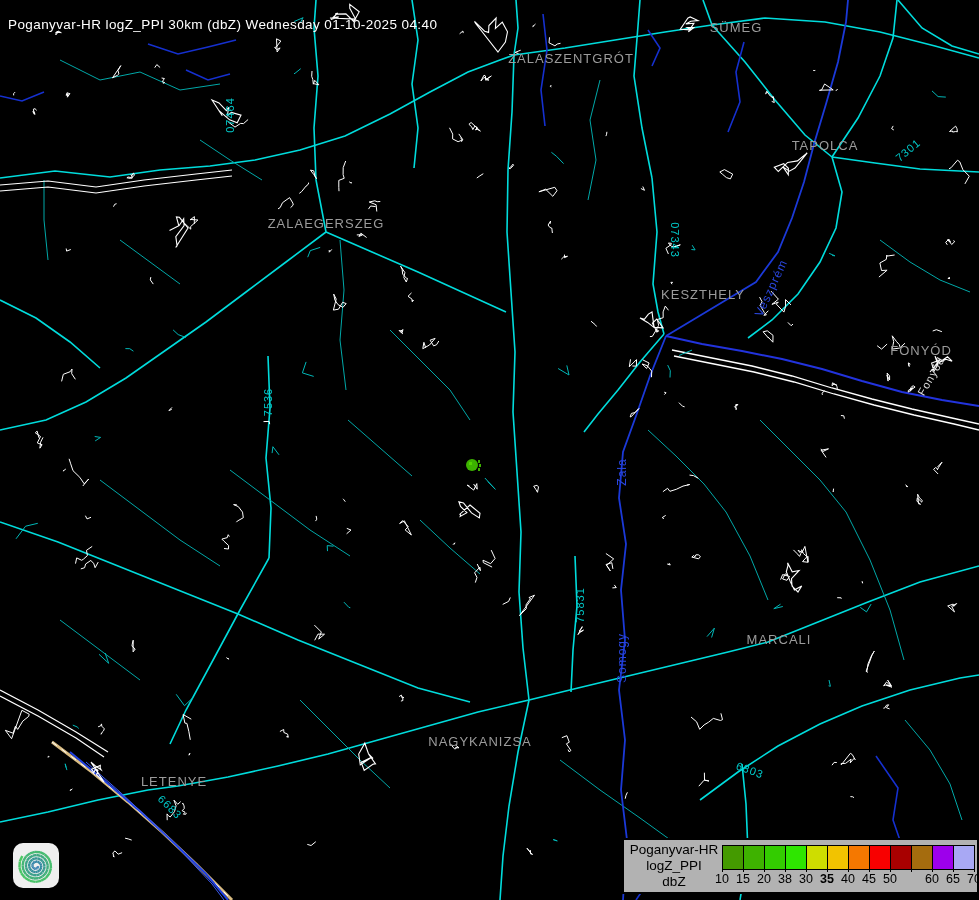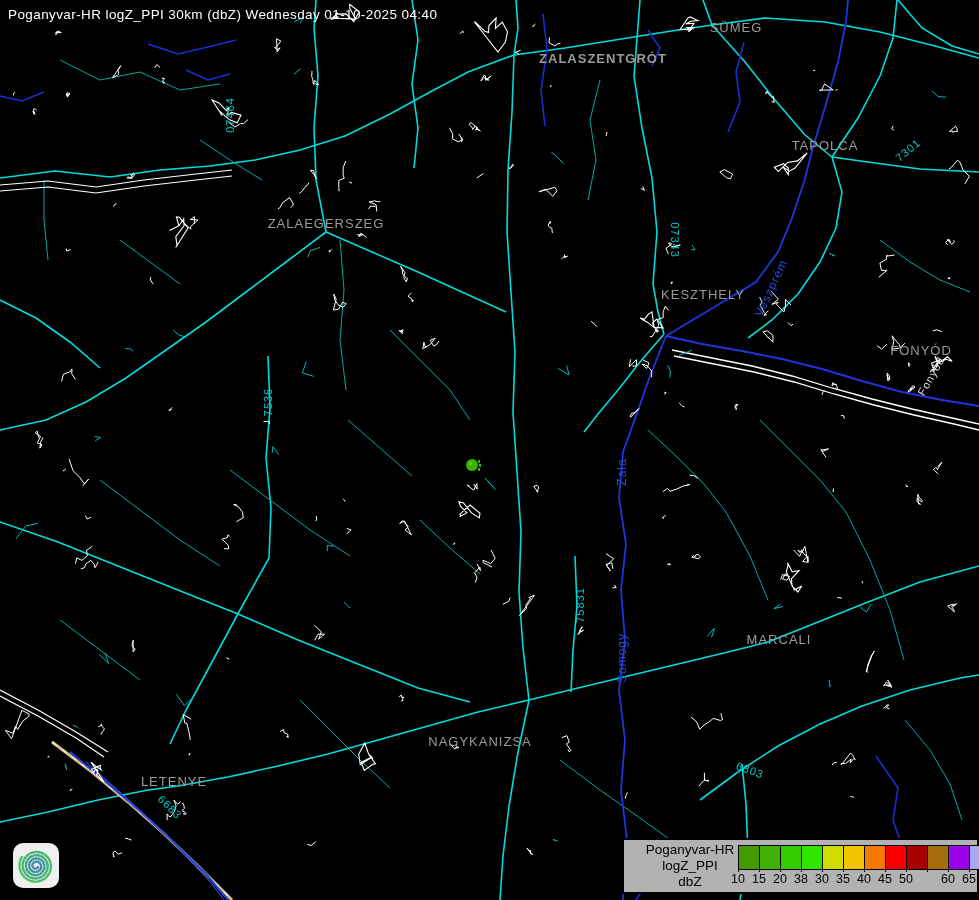--- a/index.html
+++ b/index.html
@@ -1,27 +1,27 @@
 <!DOCTYPE html>
 <html><head>
 <meta charset="utf-8">
 <style>
   html,body{margin:0;padding:0;background:#000;}
   #app{position:relative;width:979px;height:900px;background:#000;overflow:hidden;
        font-family:"Liberation Sans", sans-serif;}
   #map-svg{position:absolute;left:0;top:0;}
-  .title{position:absolute;left:8px;top:7px;color:#fff;font-size:13.5px;letter-spacing:.4px;white-space:nowrap;z-index:5;}
+  .title{position:absolute;left:8px;top:17px;color:#fff;font-size:13.5px;letter-spacing:.4px;white-space:nowrap;z-index:5;}
   .map-label{position:absolute;white-space:nowrap;z-index:4;}
   .city-label{color:#9b9b9b;font-size:13px;letter-spacing:1px;}
   .road-label{color:#00c9c9;font-size:11px;letter-spacing:1px;}
   .county-label{color:#2a47e0;font-size:12px;letter-spacing:1px;}
   .route-label{color:#dcdcdc;font-size:11px;letter-spacing:1px;}
   .legend{position:absolute;left:622px;top:838px;width:357px;height:56px;background:#b2b2b2;
           border:2px solid #000;box-sizing:border-box;display:flex;z-index:6;}
-  .legend-title{width:92px;padding-left:20px;display:flex;flex-direction:column;justify-content:center;
+  .legend-title{width:92px;padding-left:4px;display:flex;flex-direction:column;justify-content:center;
                 align-items:center;color:#000;font-size:13.5px;line-height:16px;}
   .legend-scale{position:relative;flex:1;}
   .legend-cells{position:absolute;left:2px;top:5px;display:flex;}
   .legend-cell{width:20px;height:23px;border:1px solid #000;border-left:none;}
   .legend-cell:first-child{border-left:1px solid #000;}
   .legend-ticks{position:absolute;left:2px;top:28px;width:252px;height:24px;}
   .tick-mark{position:absolute;top:0;width:1px;height:4px;background:#000;}
   .tick-label{position:absolute;top:4px;transform:translateX(-50%);color:#000;font-size:12.5px;}
   .logo{position:absolute;left:13px;top:843px;width:46px;height:45px;background:#efefef;
         border-radius:10px;z-index:6;display:flex;align-items:center;justify-content:center;}
@@ -325,21 +325,21 @@
           <div class="tick-label" style="left: 0px;">10</div>
           <div class="tick-mark" style="left: 21px;"></div>
           <div class="tick-label" style="left: 21px;">15</div>
           <div class="tick-mark" style="left: 42px;"></div>
           <div class="tick-label" style="left: 42px;">20</div>
           <div class="tick-mark" style="left: 63px;"></div>
           <div class="tick-label" style="left: 63px;">38</div>
           <div class="tick-mark" style="left: 84px;"></div>
           <div class="tick-label" style="left: 84px;">30</div>
           <div class="tick-mark" style="left: 105px;"></div>
-          <div class="tick-label" style="left: 105px;">35</div>
+          <div class="tick-label" style="left: 105px; font-weight: bold;">35</div>
           <div class="tick-mark" style="left: 126px;"></div>
           <div class="tick-label" style="left: 126px;">40</div>
           <div class="tick-mark" style="left: 147px;"></div>
           <div class="tick-label" style="left: 147px;">45</div>
           <div class="tick-mark" style="left: 168px;"></div>
           <div class="tick-label" style="left: 168px;">50</div>
           <div class="tick-mark" style="left: 189px;"></div>
           <div class="tick-label" style="left: 189px; margin-top: 36px;">55</div>
           <div class="tick-mark" style="left: 210px;"></div>
           <div class="tick-label" style="left: 210px;">60</div>
@@ -431,21 +431,21 @@
         <line x1="13.853147367635755" y1="34.839814990962545" x2="8.876109528658892" y2="31.84574019559802" stroke="rgb(74,196,104)" stroke-width="2.4"></line>
         <line x1="8.876109528658892" y1="31.84574019559802" x2="5.238671723434928" y2="27.2315001045067" stroke="rgb(74,197,103)" stroke-width="2.4"></line>
         <line x1="5.238671723434928" y1="27.2315001045067" x2="3.448782338473805" y2="21.564550708920397" stroke="rgb(74,198,102)" stroke-width="2.4"></line>
         <line x1="3.448782338473805" y1="21.564550708920397" x2="3.783378402178247" y2="15.563634347457253" stroke="rgb(75,199,101)" stroke-width="2.4"></line>
         <line x1="3.783378402178247" y1="15.563634347457253" x2="6.246711095625846" y2="10.00765071102802" stroke="rgb(75,200,100)" stroke-width="2.4"></line>
       </svg>
   </div>
 
   <div id="labels">
       <div class="map-label city-label" style="left: 736px; top: 27px; transform: translate(-50%, -50%) rotate(0deg);">SÜMEG</div>
-      <div class="map-label city-label" style="left: 603px; top: 58px; transform: translate(-50%, -50%) rotate(0deg); font-weight: bold;">ZALASZENTGRÓT</div>
+      <div class="map-label city-label" style="left: 571px; top: 58px; transform: translate(-50%, -50%) rotate(0deg);">ZALASZENTGRÓT</div>
       <div class="map-label city-label" style="left: 825px; top: 145px; transform: translate(-50%, -50%) rotate(0deg);">TAPOLCA</div>
       <div class="map-label city-label" style="left: 326px; top: 223px; transform: translate(-50%, -50%) rotate(0deg);">ZALAEGERSZEG</div>
       <div class="map-label city-label" style="left: 703px; top: 294px; transform: translate(-50%, -50%) rotate(0deg);">KESZTHELY</div>
       <div class="map-label city-label" style="left: 921px; top: 350px; transform: translate(-50%, -50%) rotate(0deg);">FONYÓD</div>
       <div class="map-label city-label" style="left: 779px; top: 611px; transform: translate(-50%, -50%) rotate(0deg); margin-top: 28px;">MARCALI</div>
       <div class="map-label city-label" style="left: 460px; top: 741px; transform: translate(-50%, -50%) rotate(0deg); margin-left: 20px;">NAGYKANIZSA</div>
       <div class="map-label city-label" style="left: 174px; top: 781px; transform: translate(-50%, -50%) rotate(0deg);">LETENYE</div>
       <div class="map-label road-label" style="left: 230px; top: 115px; transform: translate(-50%, -50%) rotate(-90deg);">07464</div>
       <div class="map-label road-label" style="left: 675px; top: 240px; transform: translate(-50%, -50%) rotate(90deg);">07343</div>
       <div class="map-label road-label" style="left: 268px; top: 402px; transform: translate(-50%, -50%) rotate(-90deg);">7536</div>

